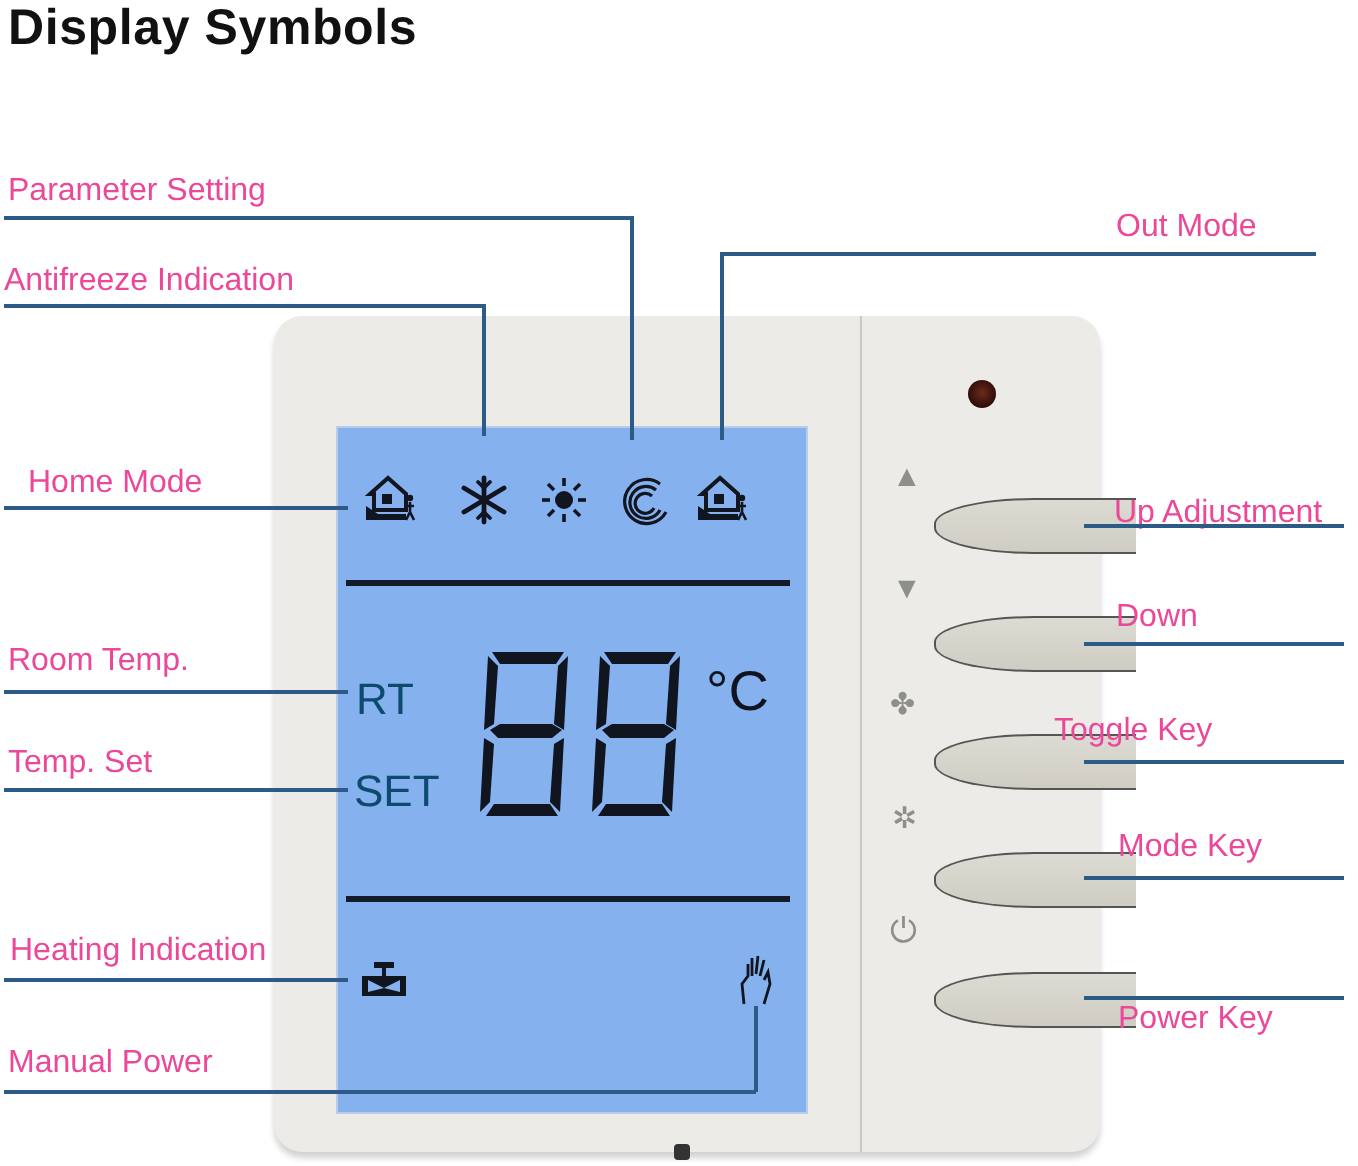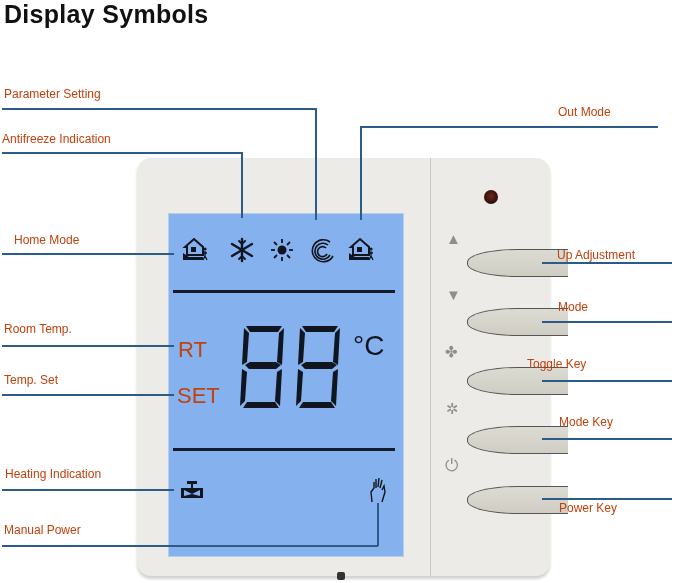--- a/index.html
+++ b/index.html
@@ -7,21 +7,21 @@
     width: 679px; height: 583px; position: relative; overflow: hidden;
     background: #ffffff;
     font-family: "Liberation Sans", "DejaVu Sans", sans-serif;
     color: #111;
   }
   .title {
     position: absolute; left: 4px; top: 0px;
     font-size: 25px; font-weight: bold; letter-spacing: 0.3px;
   }
   .label {
-    position: absolute; font-size: 12px; color: #c2410c; white-space: nowrap;
+    position: absolute; font-size: 16px; color: #ec4899; white-space: nowrap;
   }
   .line { position: absolute; background: #2b5b86; }
   .hline { height: 1.5px; }
   .vline { width: 1.5px; }
 
   
   .device {
     position: absolute; left: 137px; top: 158px; width: 413px; height: 418px;
     background: #ecebe7; border-radius: 14px;
     box-shadow: 0 3px 3px rgba(0,0,0,0.18);
@@ -35,21 +35,21 @@
     border-radius: 50%; background: radial-gradient(circle at 50% 45%, #6a2a1c, #2d0d08 70%);
   }
 
   
   .lcd {
     position: absolute; left: 168px; top: 213px; width: 234px; height: 342px;
     background: #86b1ef; border: 1px solid #b9cde9;
   }
   .lcd-rule { position: absolute; height: 3px; background: #141c2c; }
   .lcd-icon { position: absolute; color: #10151f; font-size: 22px; line-height: 1; }
-  .lcd-text { position: absolute; font-size: 22px; color: #c2410c; font-weight: 500; }
+  .lcd-text { position: absolute; font-size: 22px; color: #0c4a6e; font-weight: 500; }
   .digits {
     position: absolute; left: 238px; top: 324px;
     font-family: "DejaVu Sans Mono", monospace;
   }
   .degc {
     position: absolute; left: 353px; top: 330px; font-size: 28px; color: #0f1420;
   }
 
   
   .key {
@@ -197,21 +197,21 @@
 <div class="line hline" style="left:2px;top:545px;width:376px"></div>
 <div class="line vline" style="left:377px;top:503px;height:43px"></div>
 
 <div class="label" style="left:558px;top:105px">Out Mode</div>
 <div class="line hline" style="left:360px;top:126px;width:298px"></div>
 <div class="line vline" style="left:360px;top:126px;height:94px"></div>
 
 <div class="label" style="left:557px;top:248px">Up Adjustment</div>
 <div class="line hline" style="left:542px;top:262px;width:130px"></div>
 
-<div class="label" style="left:558px;top:300px">Mode</div>
+<div class="label" style="left:558px;top:300px">Down</div>
 <div class="line hline" style="left:542px;top:321px;width:130px"></div>
 
 <div class="label" style="left:527px;top:357px">Toggle Key</div>
 <div class="line hline" style="left:542px;top:380px;width:130px"></div>
 
 <div class="label" style="left:559px;top:415px">Mode Key</div>
 <div class="line hline" style="left:542px;top:438px;width:130px"></div>
 
 <div class="label" style="left:559px;top:501px">Power Key</div>
 <div class="line hline" style="left:542px;top:498px;width:130px"></div>

